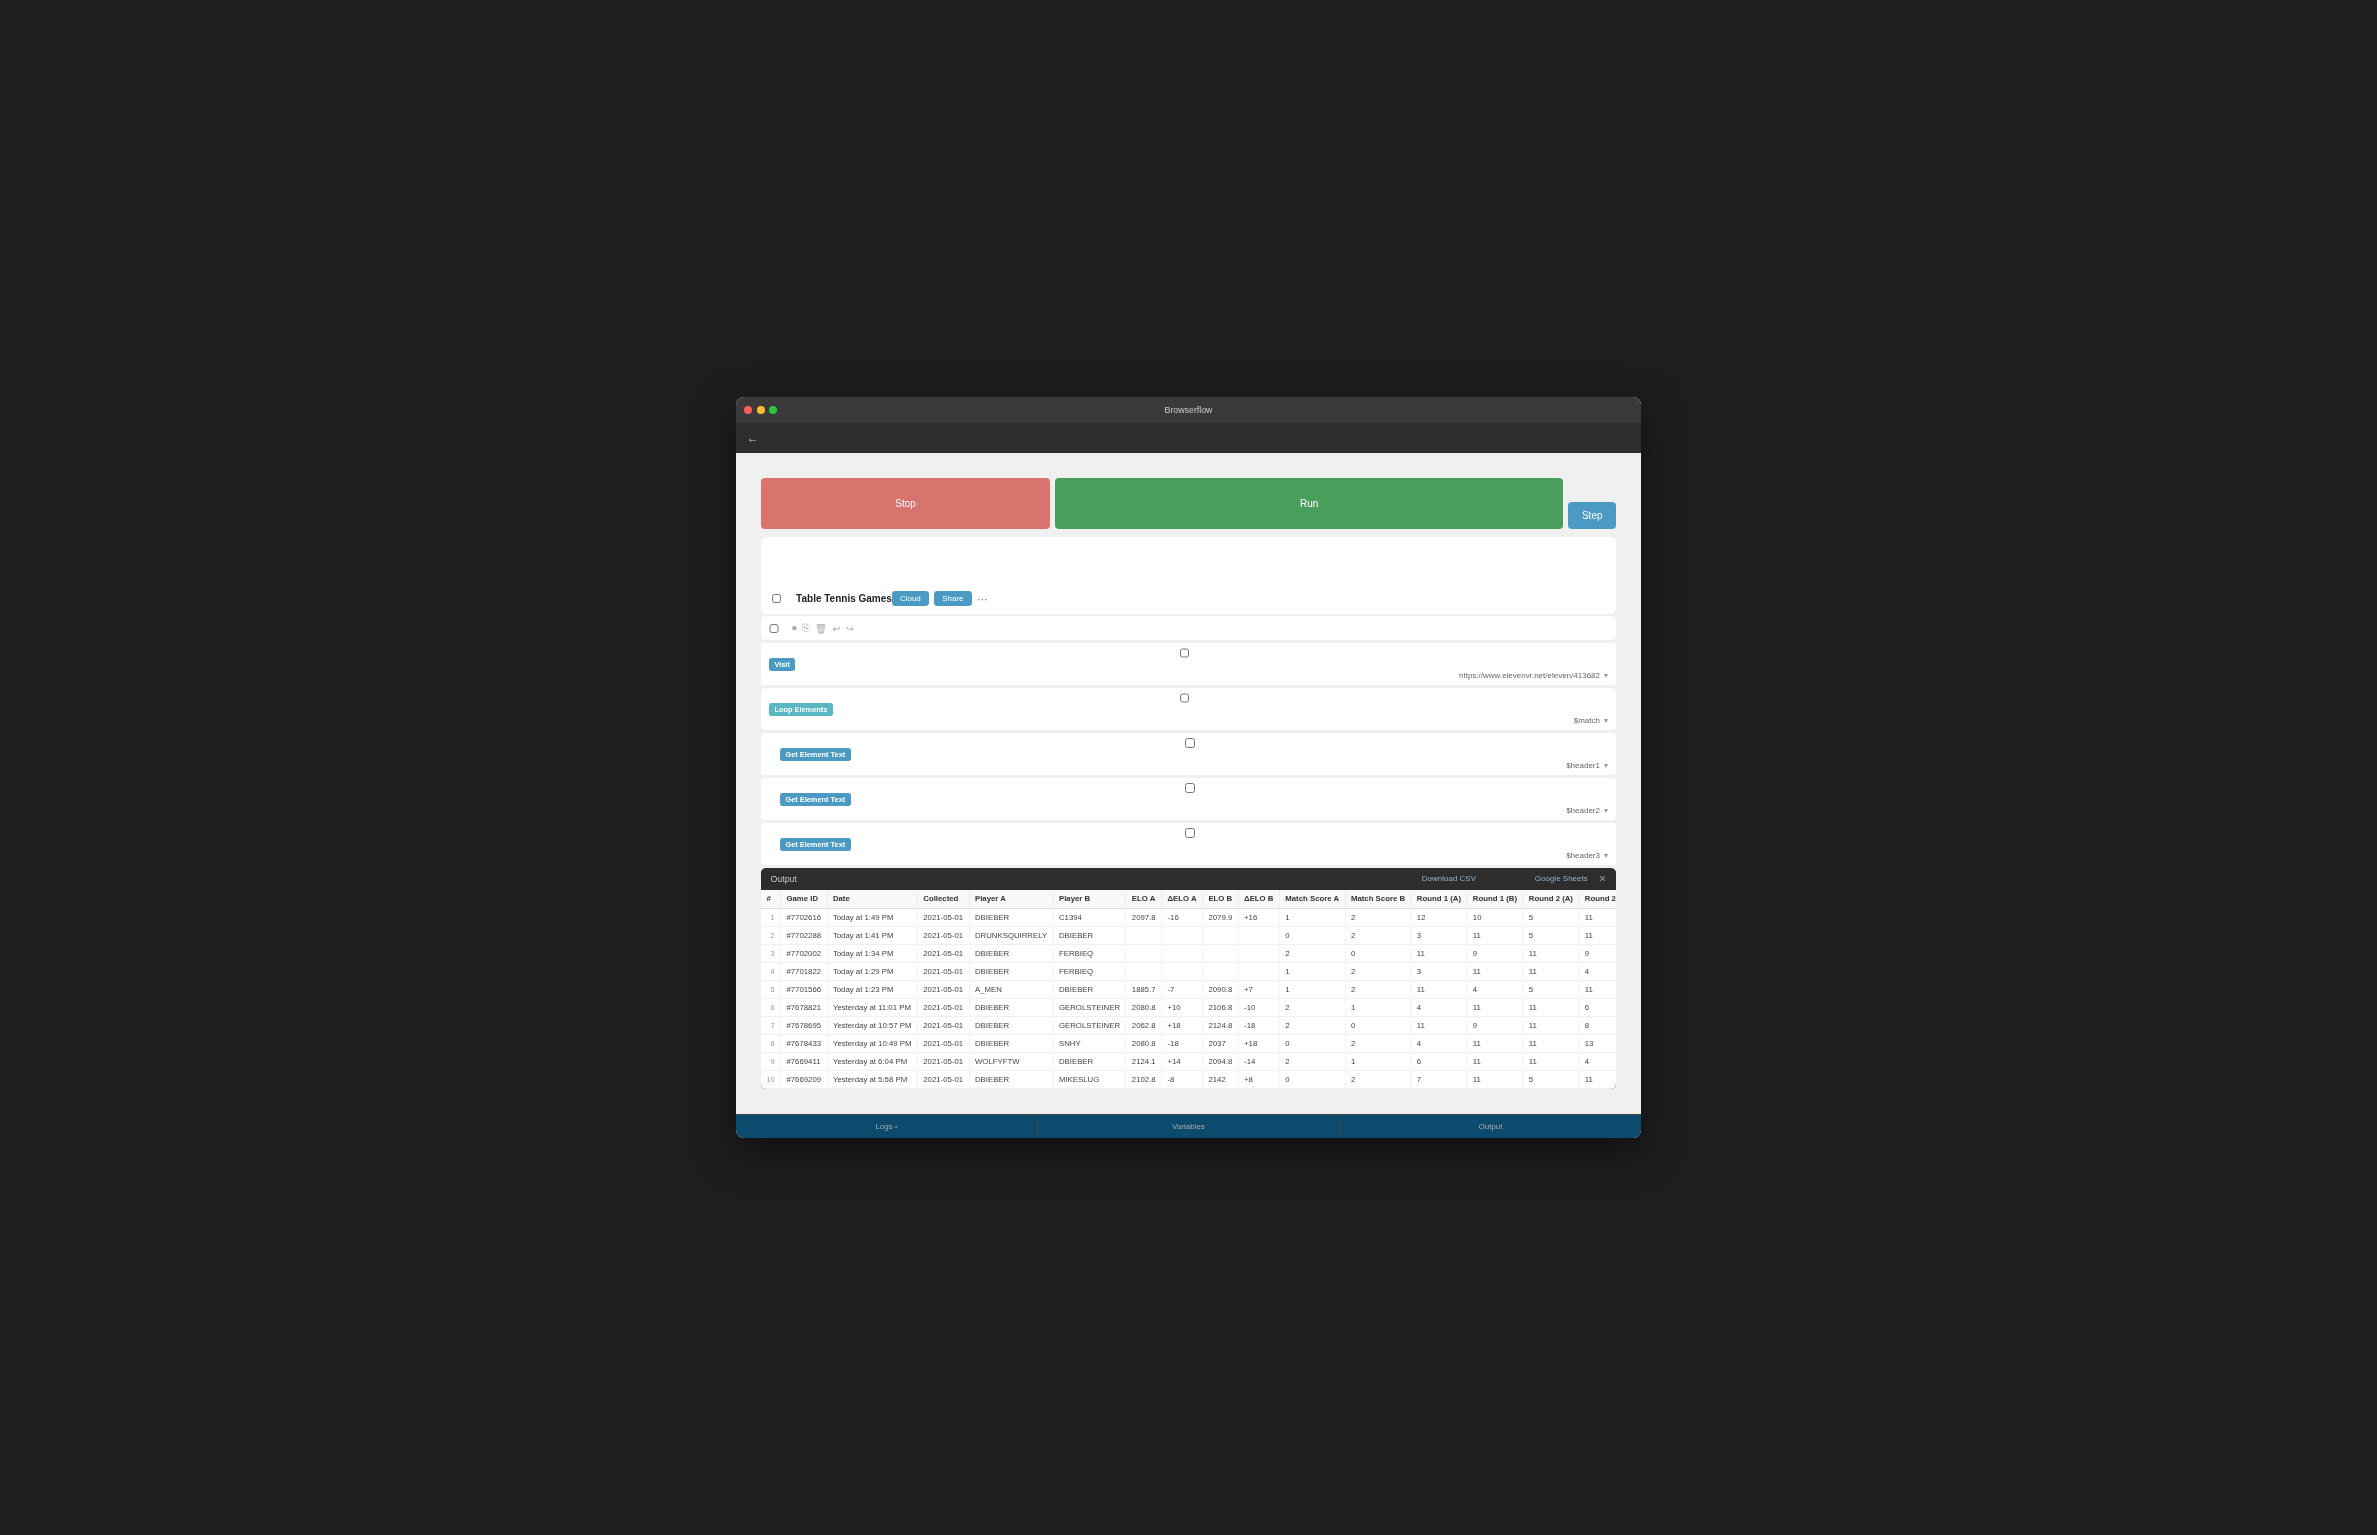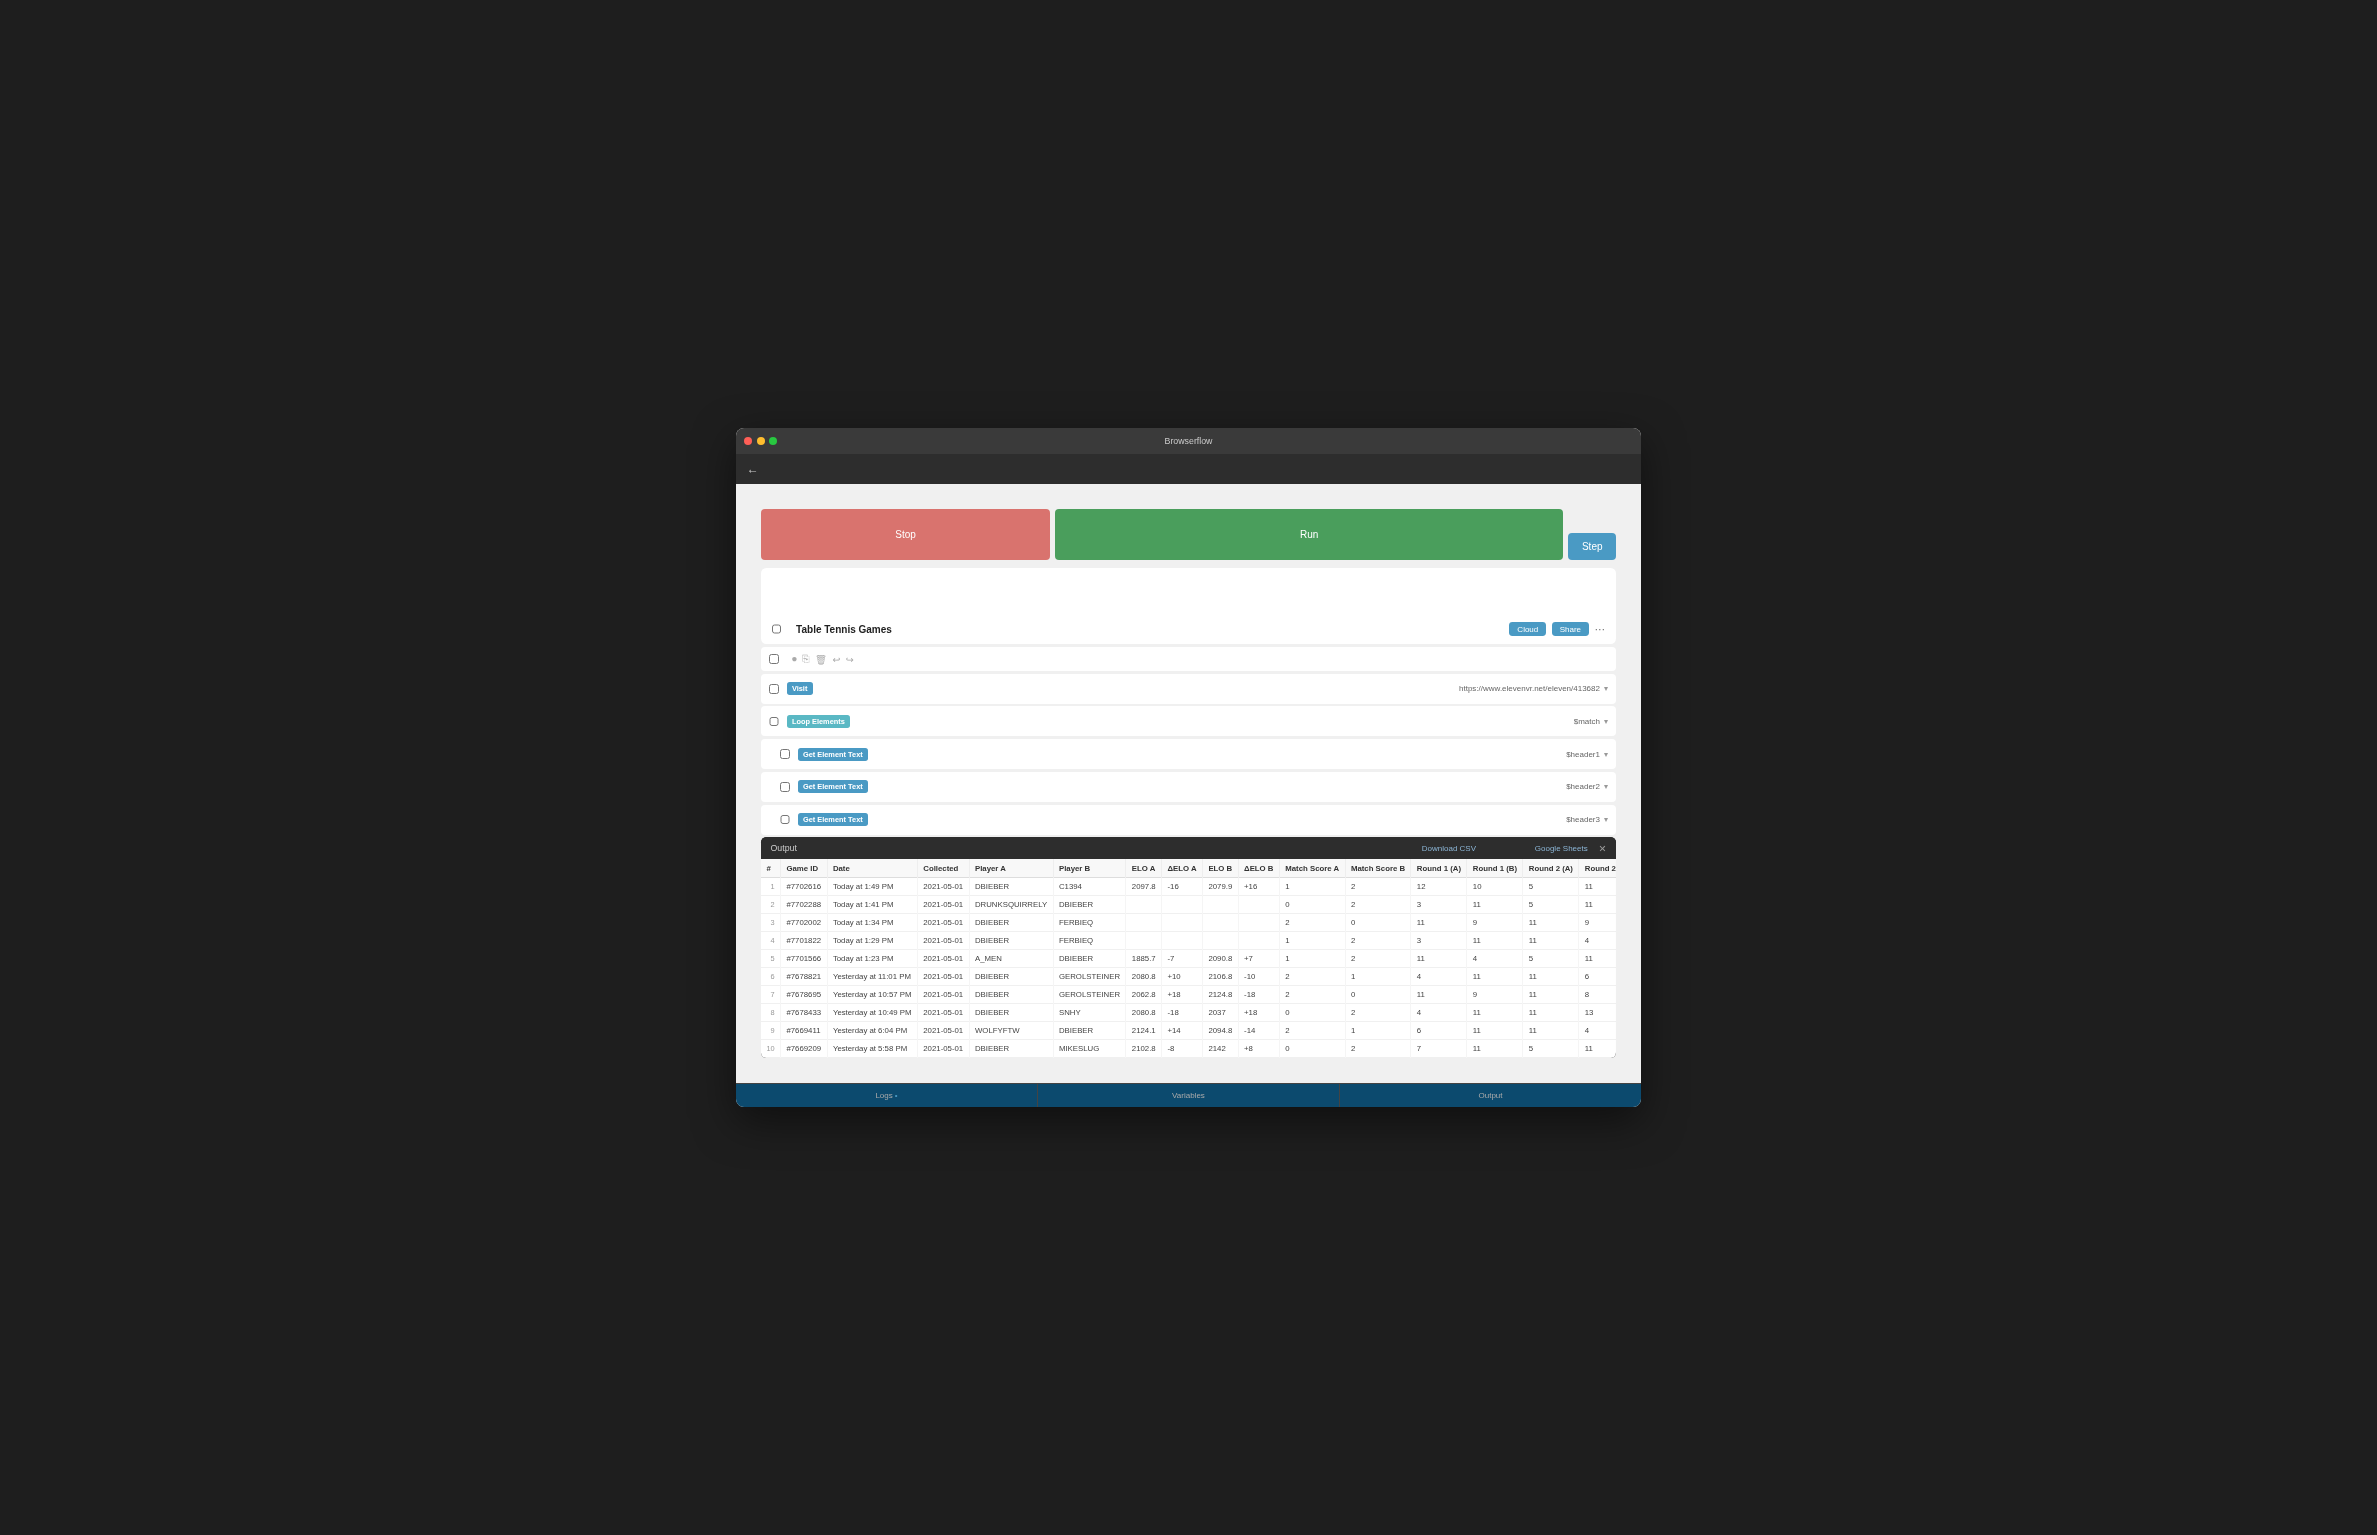--- a/index.html
+++ b/index.html
@@ -100,21 +100,21 @@
     }
     .workflow-panel {
       background: white;
       border-radius: 5.4px;
       padding: 8px 10.8px;
       margin-bottom: 2.7px;
     }
     .workflow-header {
       display: flex;
       align-items: center;
-      justify-content: space-between;
+      justify-content: flex-start;
       margin-top: 46px;
     }
     .workflow-title {
       font-size: 10px;
       font-weight: 600;
       color: #222;
     }
     .header-actions {
       display: flex;
       gap: 5.4px;
@@ -146,20 +146,21 @@
       border: none;
     }
     .step-row {
       background: white;
       border-radius: 4px;
       margin-bottom: 2.7px;
       display: flex;
       align-items: center;
       padding: 5.4px 8px;
       min-height: 30px;
+      flex-direction: column;
     }
     .step-checkbox {
       width: 9.5px;
       height: 9.5px;
       margin-right: 8px;
       accent-color: #4a9ac4;
       flex-shrink: 0;
     }
     .step-tag {
       border-radius: 2.7px;

